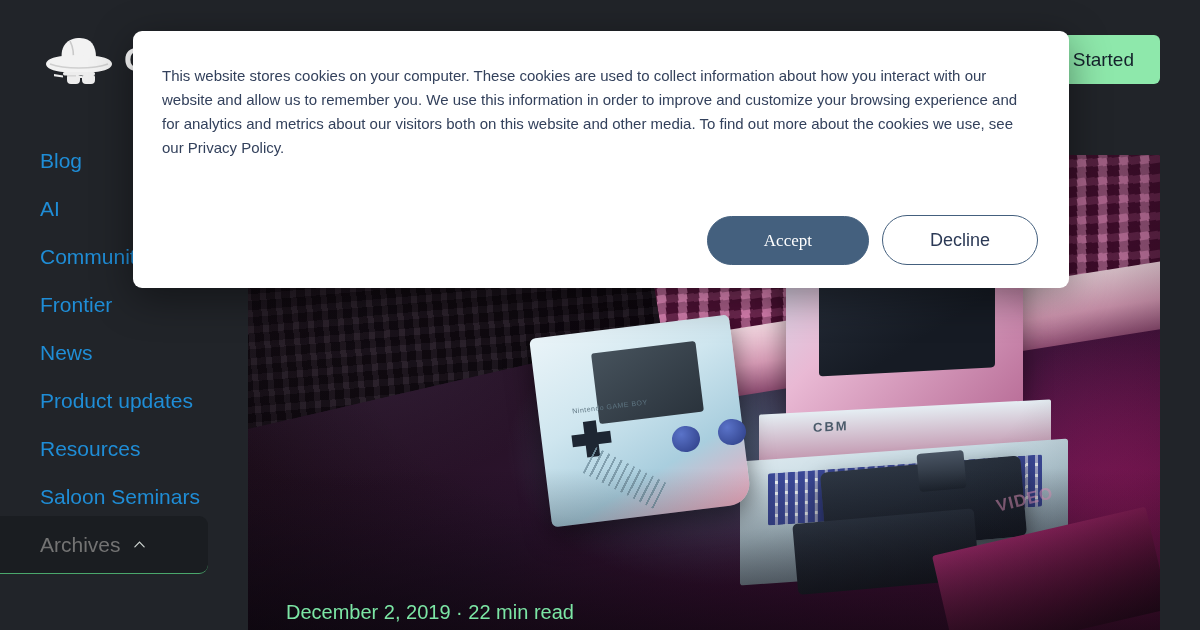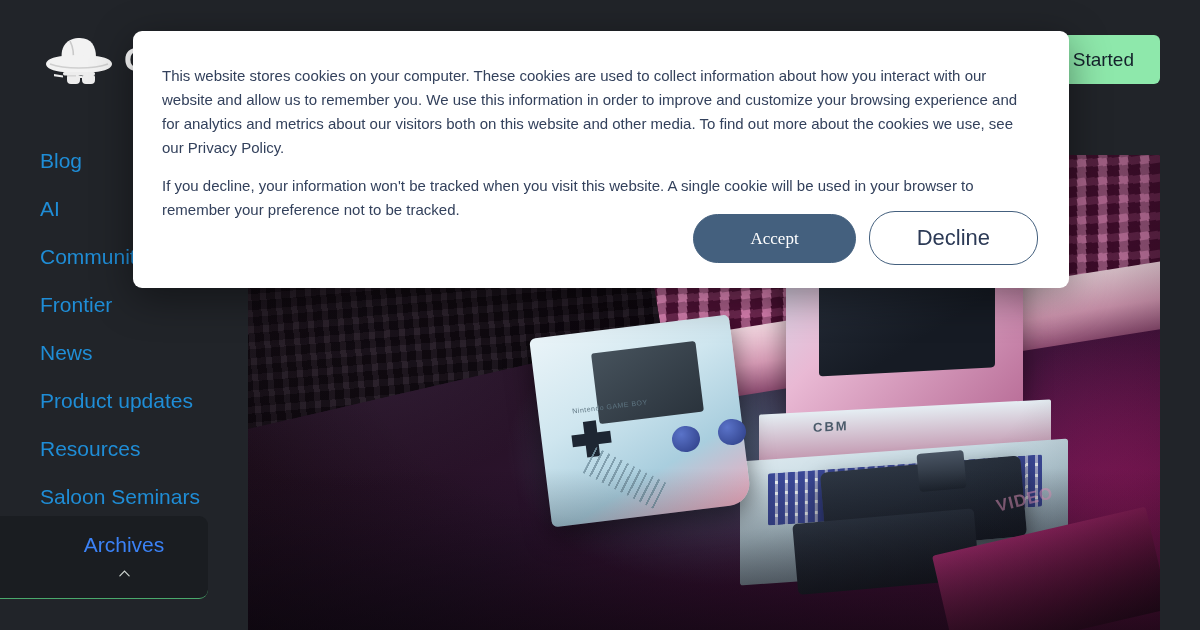--- a/index.html
+++ b/index.html
@@ -97,28 +97,27 @@
   }
 
   .sidebar-item.is-active {
     position: relative;
     left: -40px;
     width: 208px;
     padding: 18px 0 18px 40px;
     margin-bottom: 0;
     margin-top: -18px;
     background: #1a1d21;
-    color: #3b82f6;
+    color: #737373;
     border-bottom: 1px solid #4aa86c;
     border-top-right-radius: 9px;
     border-bottom-right-radius: 9px;
     display: flex;
     align-items: center;
     gap: 12px;
-    flex-direction: column;
   }
 
   .chevron-up {
     display: inline-block;
     width: 13px;
     height: 13px;
     flex: 0 0 auto;
   }
 
   
@@ -417,21 +416,21 @@
     padding: 15px 56px;
     cursor: pointer;
   }
 
   .btn-decline {
     background: #ffffff;
     color: #2c3a56;
     border: 1px solid #44607e;
     border-radius: 26px;
     font-family: "Liberation Sans", sans-serif;
-    font-size: 22px;
+    font-size: 18px;
     line-height: 1;
     padding: 15px 47px;
     cursor: pointer;
   }
 </style>
 </head>
 <body>
 
 <div class="page">
 
@@ -496,26 +495,26 @@
       <div class="gb-grill"></div>
 
       <div class="joystick"></div>
       <div class="joystick-knob"></div>
       <div class="switchbox"></div>
       <div class="cartridge"></div>
       <div class="video-label">VIDEO</div>
 
       <div class="hero-vignette"></div>
     </div>
+    <div class="hero-meta">December 2, 2019 · 22 min read</div>
   </section>
 
   <div class="cookie-overlay">
     <div class="cookie-modal">
       <p class="cookie-text"><span>This website stores cookies on your computer. These cookies are used to collect information about how you interact with our website and allow us to remember you. We use this information in order to improve and customize your browsing experience and for analytics and metrics about our visitors both on this website and other media. To find out more about the cookies we use, see our </span><a class="privacy-link">Privacy Policy</a><span>.</span></p>
-      <p class="cookie-text">If you decline, your information won't be tracked when you visit this website. A single cookie will be used in your browser to remember your preference not to be tracked.</p>
       <div class="cookie-actions">
         <button class="btn-accept">Accept</button>
         <button class="btn-decline">Decline</button>
       </div>
     </div>
   </div>
 
 </div>
 
 </body></html>

